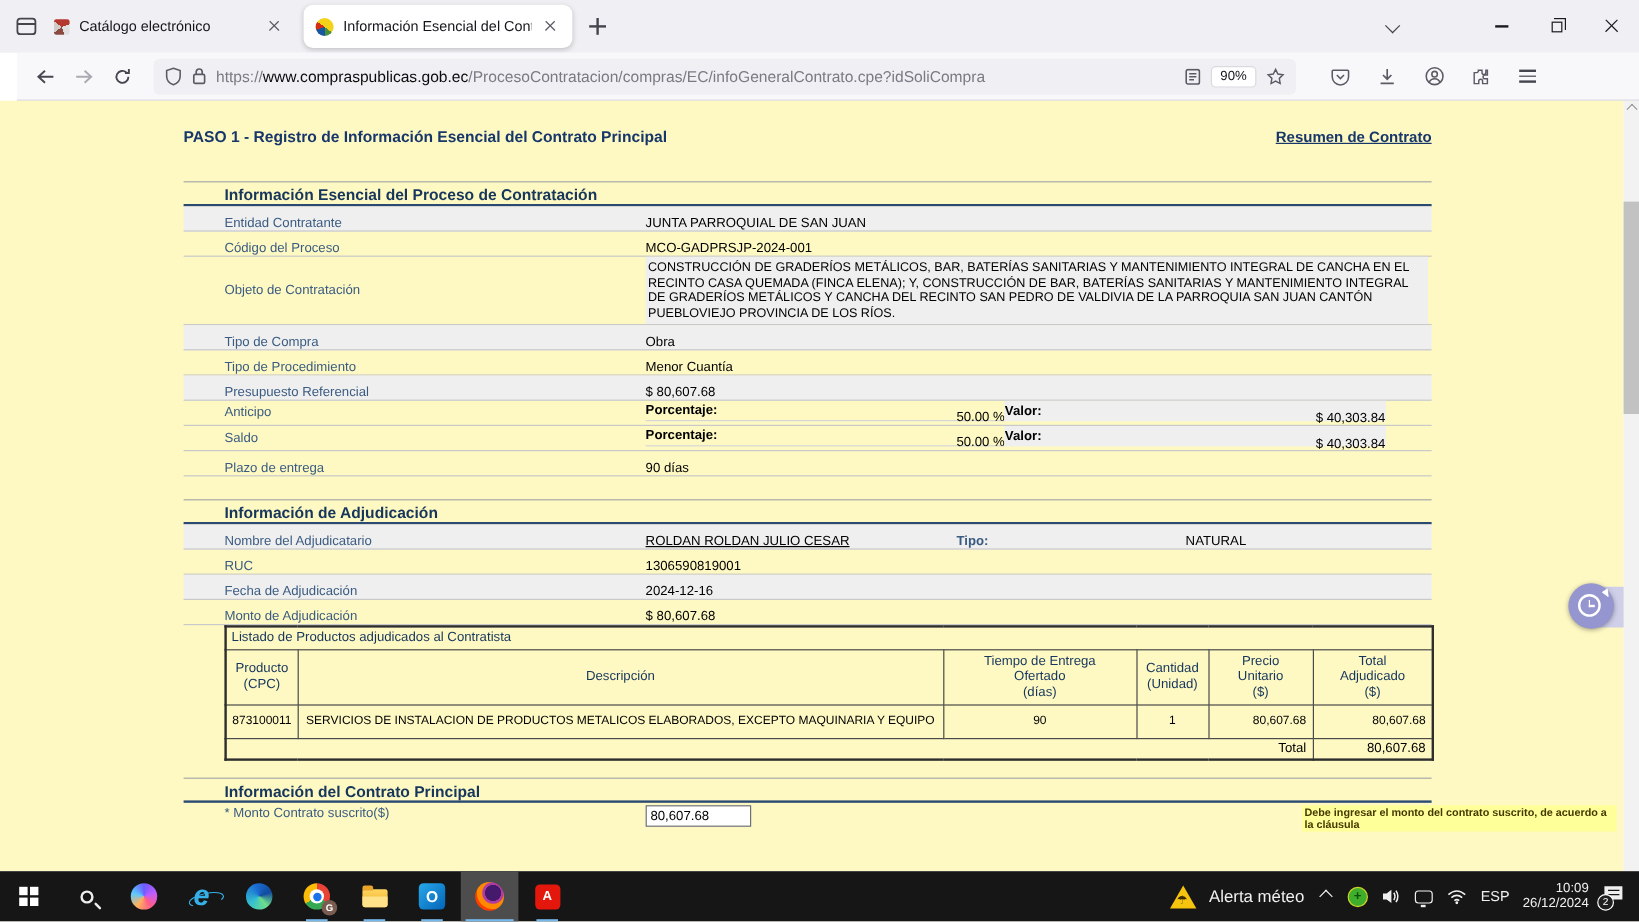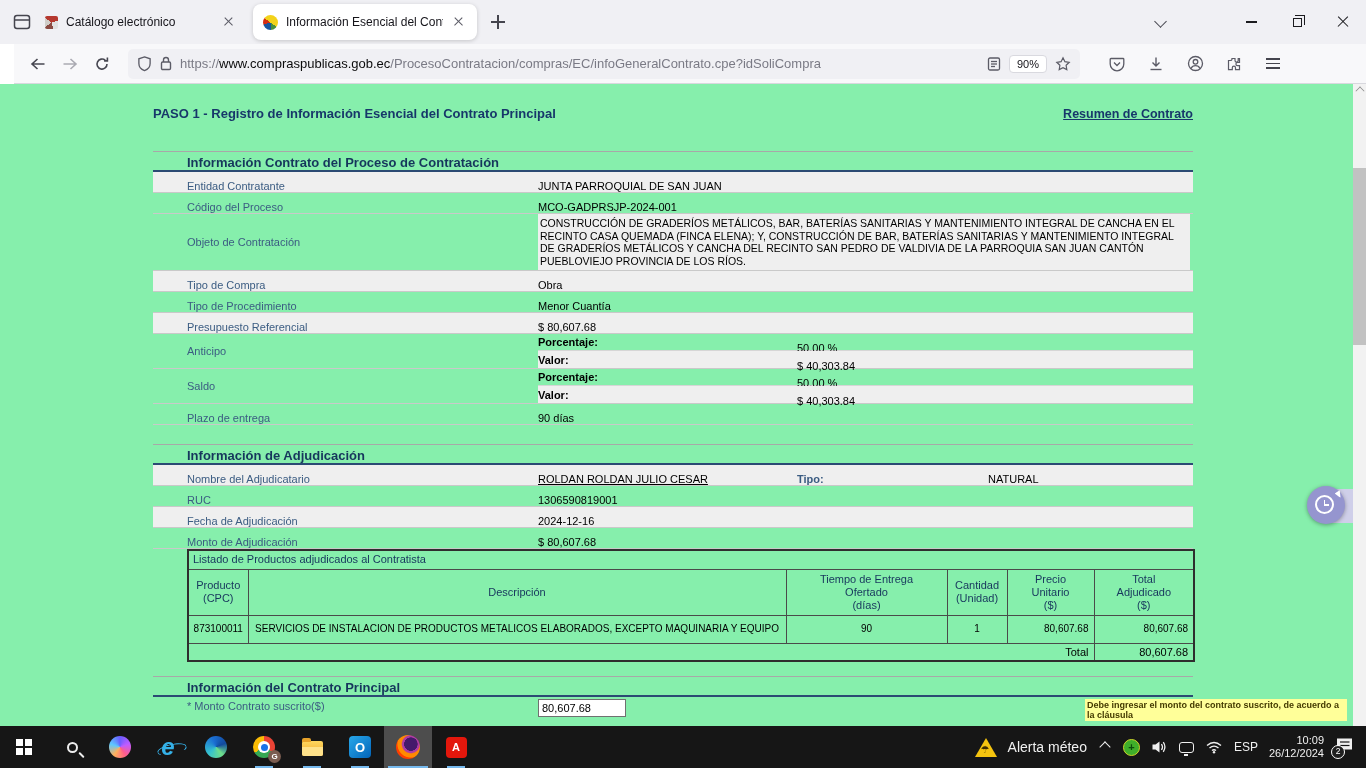--- a/index.html
+++ b/index.html
@@ -41,36 +41,36 @@
   .url-text { font-size:13px; white-space:nowrap; overflow:hidden; position:relative; flex:1; height:18px; line-height:18px; }
   .url-text::after { content:''; position:absolute; right:0; top:0; width:36px; height:100%; background:linear-gradient(to right, rgba(240,240,244,0), #f0f0f4); }
   .u-gray { color:#7a7a85; } .u-dom { color:#0c0c0d; }
   .zoom-pill { background:#fff; border:1px solid #d9d9df; border-radius:4px; padding:2px 7px; font-size:11px; color:#15141a; flex:none; }
   .nav-right { display:flex; align-items:center; gap:9px; margin-left:14px; }
   .nav-right .navbtn { width:30px; }
   .menu-icon { display:flex; flex-direction:column; gap:3px; }
   .menu-icon i { display:block; width:14px; height:1.5px; background:#45454e; }
 
   
-  .content { position:absolute; top:84px; left:0; width:1353px; height:642px; background:#86efac; overflow:hidden; }
+  .content { position:absolute; top:84px; left:0; width:1353px; height:642px; background:#fef9c3; overflow:hidden; }
   .inner { margin-left:153px; width:1040px; padding-top:22px; }
   .page-head { display:flex; justify-content:space-between; align-items:baseline; margin-bottom:30px; }
   .ptitle { font-size:13px; font-weight:bold; color:#17376a; }
   .plink { font-size:12.5px; font-weight:bold; color:#17376a; text-decoration:underline; cursor:pointer; }
 
   .section { border-top:1px solid #a8a8a8; }
   .sec-h { font-size:13px; font-weight:bold; color:#16365c; padding:3px 0 2px 34px; border-bottom:2px solid #2b4a73; height:20px; }
   .row { display:flex; align-items:flex-end; border-bottom:1px solid #c9c9c9; min-height:21px; font-size:11px; }
   .row .lbl { width:385px; padding-left:34px; color:#3b5c82; flex:none; }
   .row .val { flex:1; color:#000; padding-right:3px; }
   .shade { background:#efefef; }
   .row.tall { min-height:53px; align-items:center; border-bottom:1px solid #c9c9c9; }
   .objeto-block { background:#efefef; font-size:10.5px; line-height:12.5px; padding:3px 4px 3px 2px; }
   .row.split { padding:0; align-items:stretch; }
-  .subs { flex:1; display:flex; flex-direction:column; }
+  .subs { flex:1; display:flex; flex-direction:row; }
   .sub { display:flex; align-items:center; height:17px; border-bottom:1px solid #d6d6d6; }
   .sub:last-child { border-bottom:none; }
   .sub .sl { width:259px; font-weight:bold; color:#000; flex:none; }
   .sub .sv { flex:1; color:#000;margin-top:12px; }
   .row.split .lbl { display:flex; align-items:center; }
   .gap19 { height:19px; }
   .gap14 { height:14px; }
   .val2 { width:259px; flex:none; color:#000;text-decoration:underline; }
   .tipolbl { width:191px; flex:none; color:#3b5c82; font-weight:bold; }
   .tipoval { flex:1; color:#000; }
@@ -255,21 +255,21 @@
   </div>
 
   <div class="content">
     <div class="inner">
       <div class="page-head">
         <span class="ptitle">PASO 1 - Registro de Información Esencial del Contrato Principal</span>
         <a class="plink">Resumen de Contrato</a>
       </div>
 
       <div class="section">
-        <div class="sec-h">Información Contrato del Proceso de Contratación</div>
+        <div class="sec-h">Información Esencial del Proceso de Contratación</div>
         <div class="row shade">
           <div class="lbl">Entidad Contratante</div>
           <div class="val">JUNTA PARROQUIAL DE SAN JUAN</div>
         </div>
         <div class="row">
           <div class="lbl">Código del Proceso</div>
           <div class="val">MCO-GADPRSJP-2024-001</div>
         </div>
         <div class="row tall">
           <div class="lbl">Objeto de Contratación</div>

